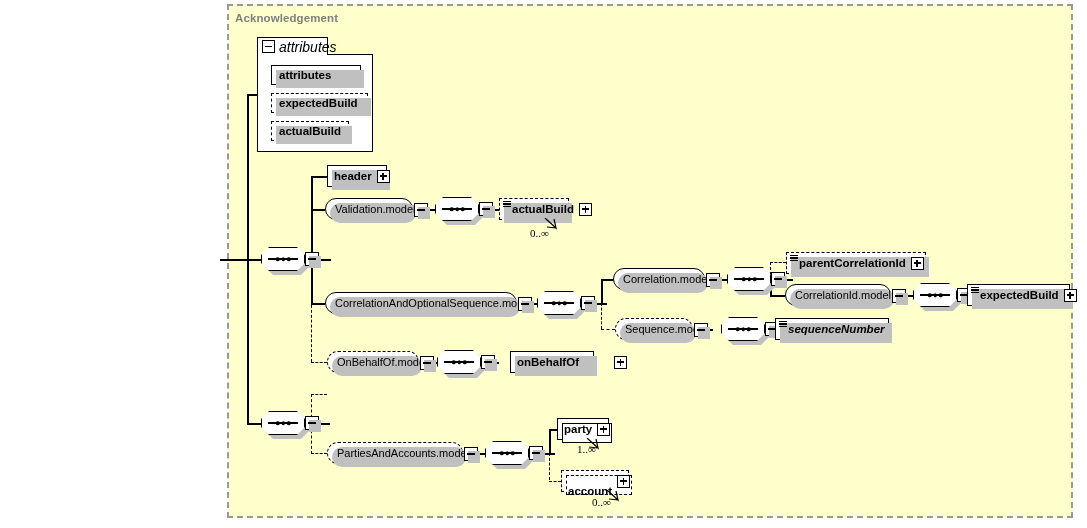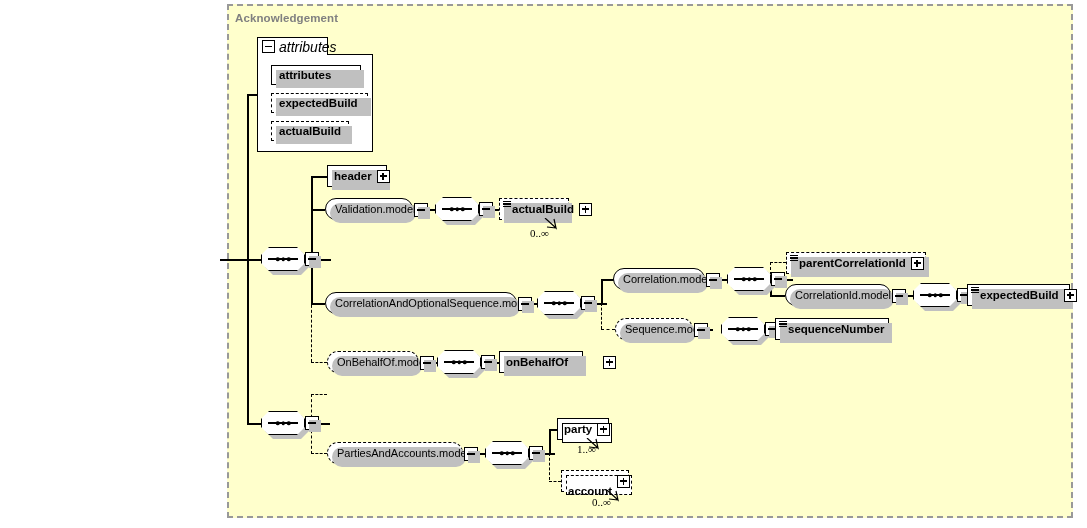--- a/index.html
+++ b/index.html
@@ -567,32 +567,32 @@
       </span>
   </div>
 
   <div class="node el-box has-stack" style="left:775px; top:318px; width:114px;">
     <span class="shadow-layer"></span>
     <span class="stack-icon">
         <i></i>
         <i></i>
         <i></i>
       </span>
-    <span style="flex:1 1 auto;">sequenceNumber</span>
+    <span style="flex:1 1 auto;font-style:italic;">sequenceNumber</span>
   </div>
 
   <div class="node model-box optional" style="left:327px; top:351px; width:92px;">
     <span class="shadow-layer"></span>
     <span>OnBehalfOf.model</span>
     <span class="side-expander" style="left:92px; top:4px;">
         <i class="sh"></i>
       </span>
   </div>
 
-  <div class="node el-box" style="left:499px; top:351px; width:84px;gap:30px;">
+  <div class="node el-box" style="left:510px; top:351px; width:84px;gap:30px;">
     <span class="shadow-layer"></span>
     <span style="flex:1 1 auto;">onBehalfOf</span>
     <span class="expander plus"></span>
   </div>
 
 
   <div class="node model-box optional" style="left:327px; top:442px; width:136px;">
     <span class="shadow-layer"></span>
     <span>PartiesAndAccounts.model</span>
     <span class="side-expander" style="left:136px; top:4px;">

